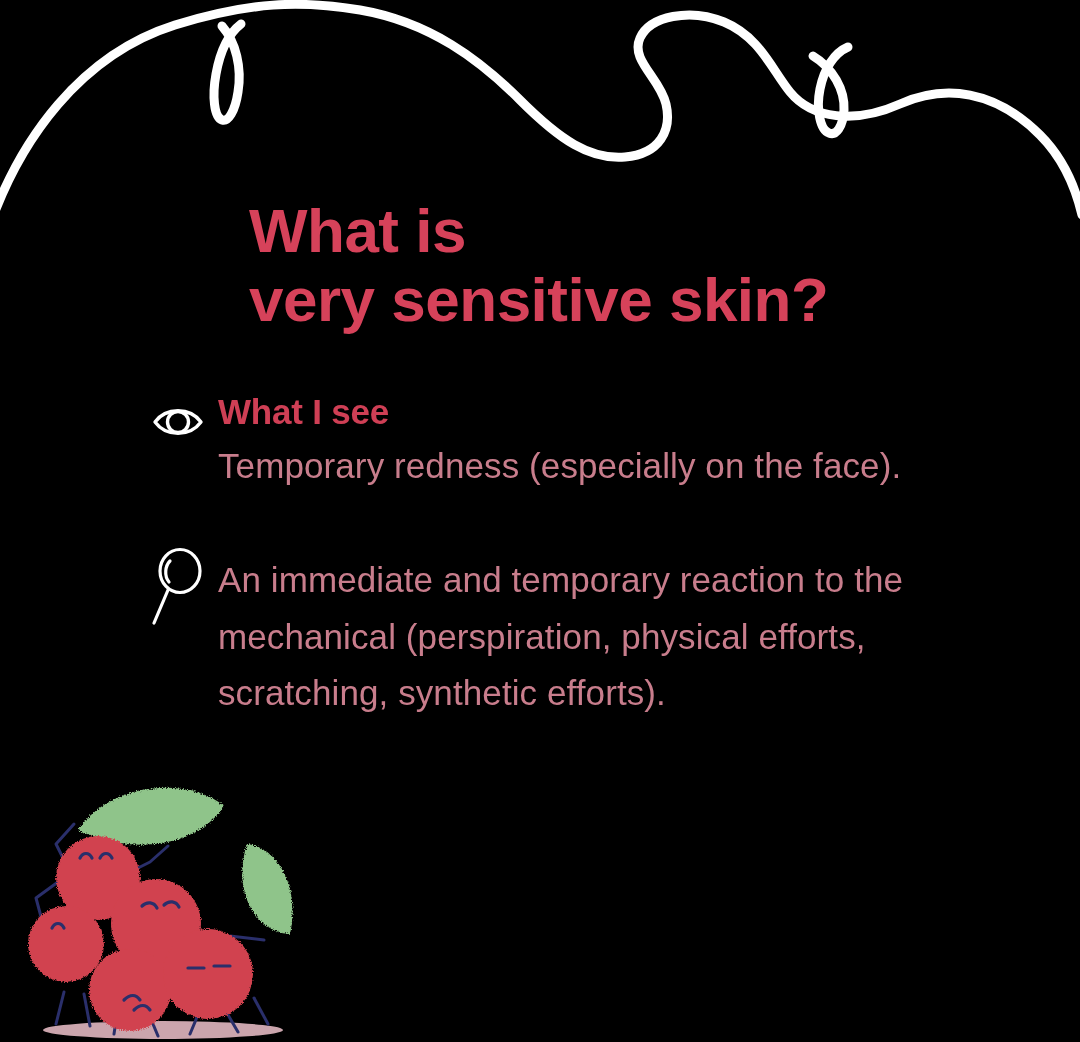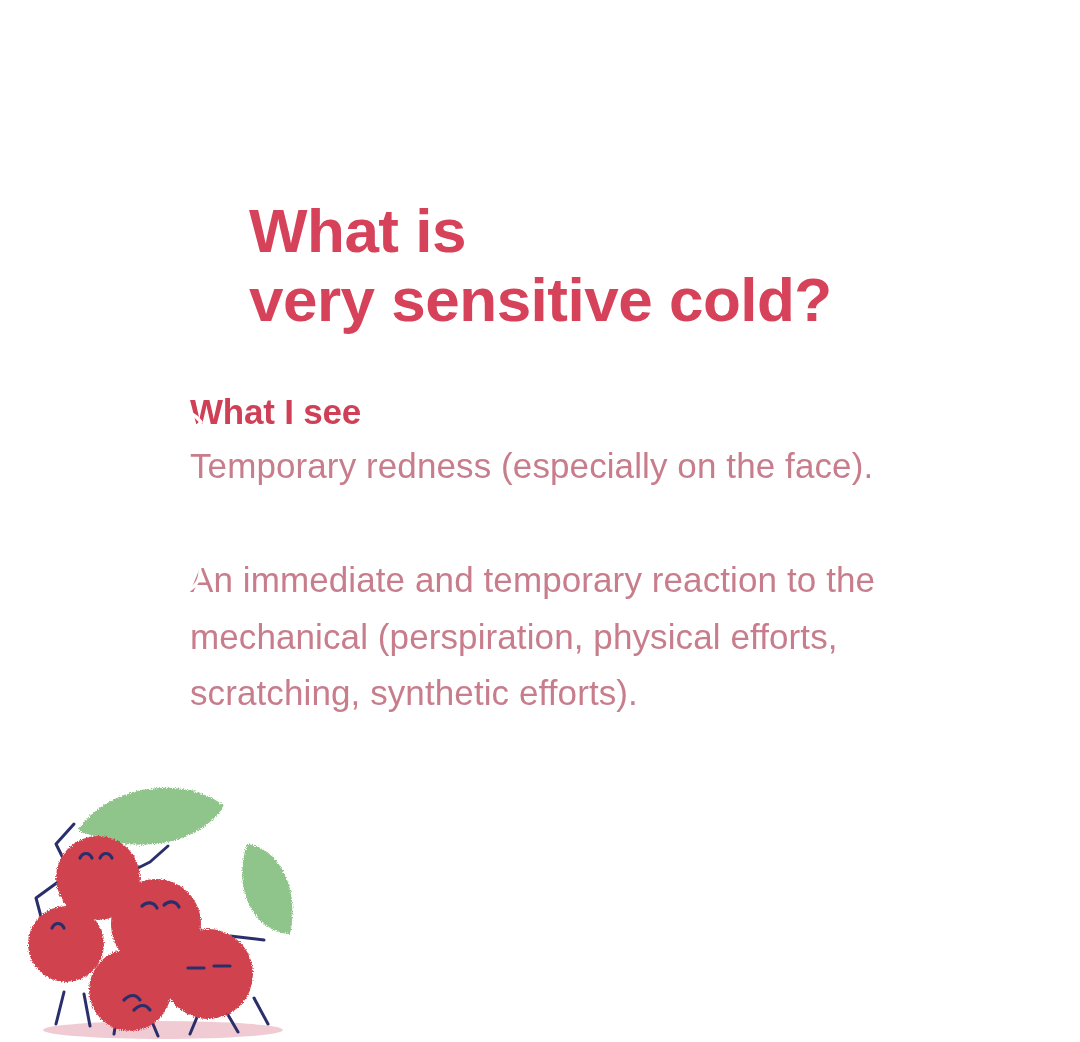--- a/index.html
+++ b/index.html
@@ -5,21 +5,21 @@
 <style>
   html, body {
     margin: 0;
     padding: 0;
     background: #f5d9df;
   }
   .canvas {
     position: relative;
     width: 1080px;
     height: 1042px;
-    background: #ffffff;
+    background: #000000;
     overflow: hidden;
     font-family: "Liberation Sans", sans-serif;
     -webkit-font-smoothing: antialiased;
   }
 
   
   .vine {
     position: absolute;
     left: 0;
     top: 0;
@@ -53,21 +53,21 @@
   .section-2 { top: 545px; }
 
   .sec-icon {
     position: absolute;
     left: 0;
     top: 0;
     width: 72px;
     height: 86px;
   }
   .sec-body {
-    margin-left: 40px;
+    margin-left: 68px;
   }
   .sec-title {
     margin: 0;
     color: #cf3f55;
     font-size: 35px;
     font-weight: 700;
     line-height: 1.12;
     letter-spacing: -0.2px;
   }
   .sec-text {
@@ -99,21 +99,21 @@
   <svg class="vine" viewBox="0 0 1080 230" xmlns="http://www.w3.org/2000/svg">
     <g fill="none" stroke="#ffffff" stroke-width="9" stroke-linecap="round" stroke-linejoin="round">
       <path d="M-10,225 C20,140 80,55 175,25 C250,2 300,0 360,10 C430,22 480,60 520,100 C560,140 590,160 625,157 C660,154 672,130 666,104 C660,78 630,60 640,38 C650,16 690,8 724,22 C760,37 772,70 790,92 C812,119 855,124 900,104 C945,84 995,90 1040,135 C1062,157 1075,185 1082,215"></path>
       <path d="M222,26 C236,42 242,68 238,92 C235,112 228,122 222,120 C214,117 212,96 216,74 C220,52 228,34 241,24"></path>
       <path d="M813,56 C833,68 845,90 844,110 C843,127 836,136 829,133 C820,130 816,109 820,89 C824,69 834,53 848,47"></path>
     </g>
   </svg>
 
   <h1 class="headline">
     <span class="hl-line">What is</span>
-    <span class="hl-line">very sensitive cold?</span>
+    <span class="hl-line">very sensitive skin?</span>
   </h1>
 
   <div class="section section-1">
     <svg class="sec-icon" viewBox="0 0 72 86" xmlns="http://www.w3.org/2000/svg">
       <g fill="none" stroke="#ffffff" stroke-width="3.4" stroke-linecap="round" stroke-linejoin="round">
         <path d="M5,30 C16,15 40,15 51,30 C40,45 16,45 5,30 Z"></path>
         <circle cx="28" cy="30" r="10.5"></circle>
       </g>
     </svg>
     <div class="sec-body">

